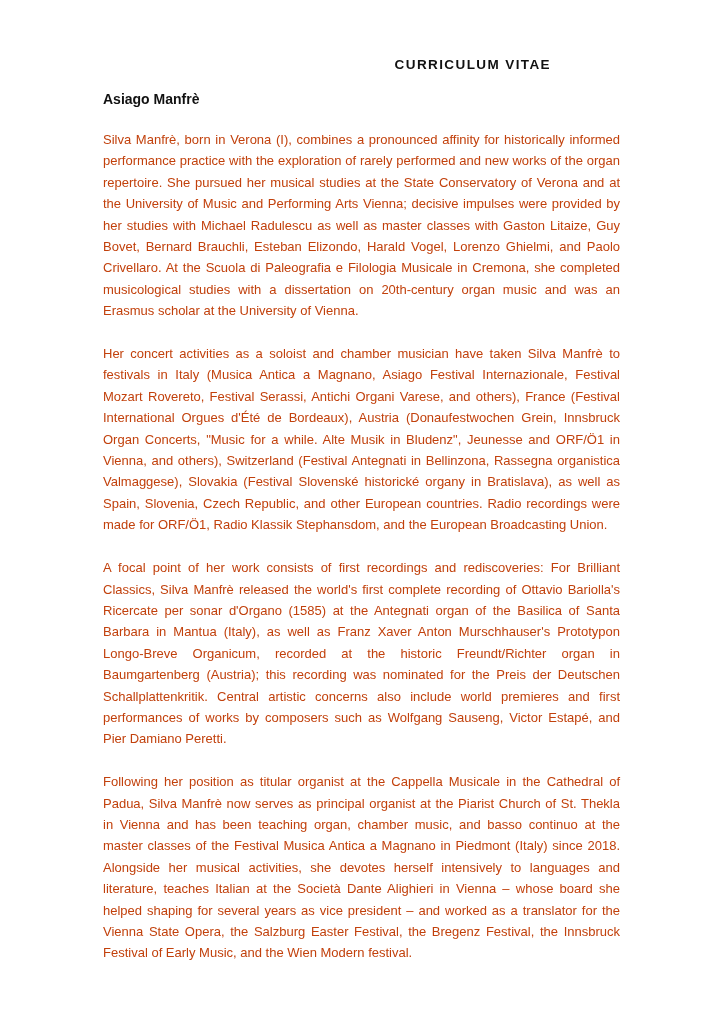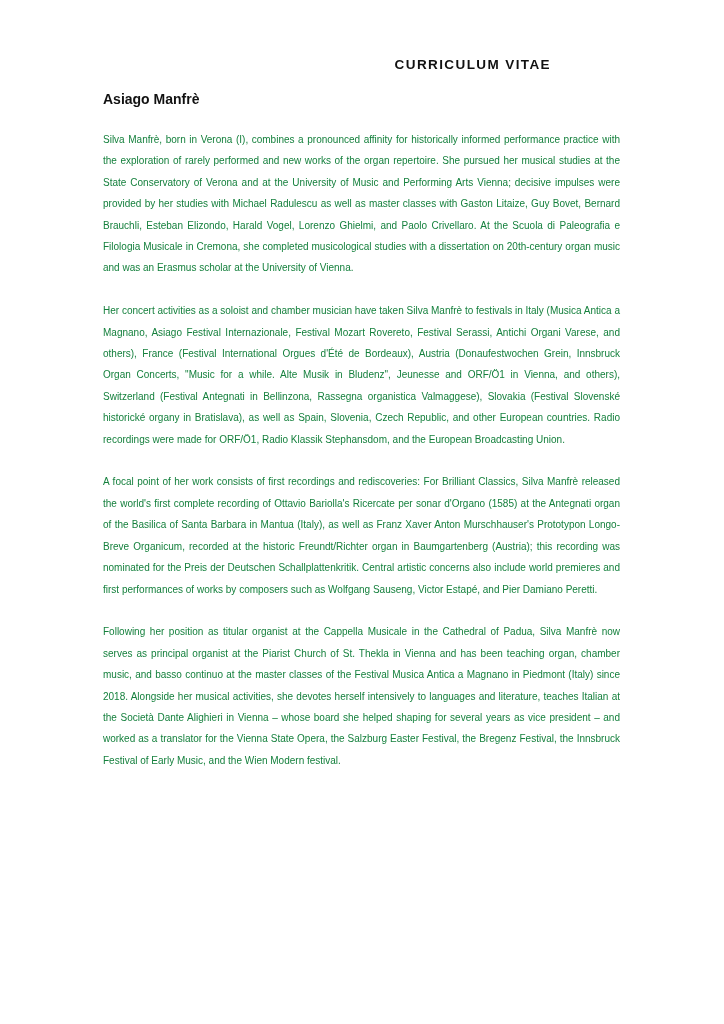--- a/index.html
+++ b/index.html
@@ -16,22 +16,22 @@
   }
   .doc-title {
     position: absolute; left: 103px; top: 91px;
     font-size: 14px; font-weight: bold; color: #111;
   }
   .body {
     position: absolute; left: 103px; top: 129px; width: 517px;
   }
   .para {
     margin: 0 0 21.4px 0;
-    font-size: 10px; line-height: 21.4px;
-    text-align: justify; color: #15803d;
+    font-size: 13px; line-height: 21.4px;
+    text-align: justify; color: #c2410c;
   }
 </style>
 </head>
 <body>
 
 <div class="page">
   <div class="doc-header">CURRICULUM VITAE</div>
   <div class="doc-title">Asiago Manfrè</div>
   <div class="body">
     <p class="para">Silva Manfrè, born in Verona (I), combines a pronounced affinity for historically informed performance practice with the exploration of rarely performed and new works of the organ repertoire. She pursued her musical studies at the State Conservatory of Verona and at the University of Music and Performing Arts Vienna; decisive impulses were provided by her studies with Michael Radulescu as well as master classes with Gaston Litaize, Guy Bovet, Bernard Brauchli, Esteban Elizondo, Harald Vogel, Lorenzo Ghielmi, and Paolo Crivellaro. At the Scuola di Paleografia e Filologia Musicale in Cremona, she completed musicological studies with a dissertation on 20th-century organ music and was an Erasmus scholar at the University of Vienna.</p>

